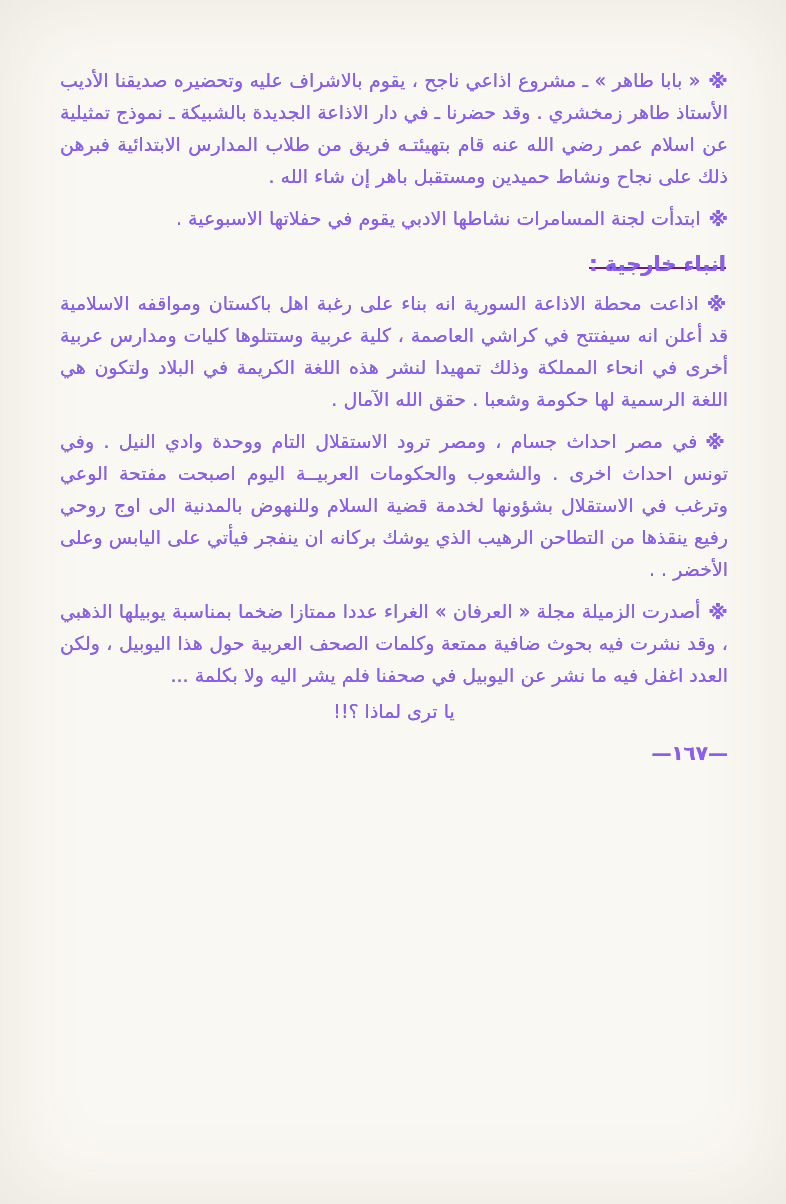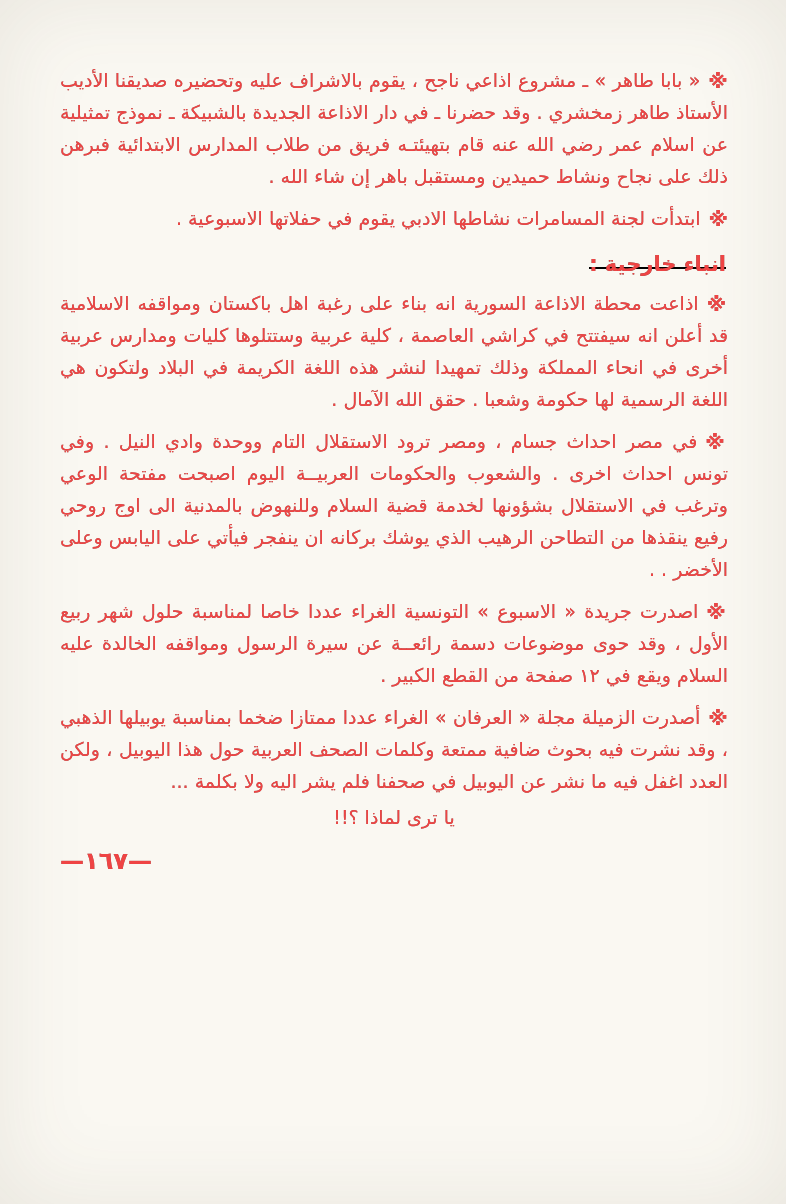--- a/index.html
+++ b/index.html
@@ -15,21 +15,21 @@
   }
   .page {
     position: relative;
     width: 786px;
     height: 1204px;
     box-sizing: border-box;
     background: #faf8f2;
     box-shadow: inset 0 0 90px rgba(90,80,60,0.10);
     padding: 64px 58px 0 60px;
     direction: rtl;
-    color: #ef4444;
+    color: #8b5cf6;
   }
   .para {
     margin: 0 0 10px 0;
     font-size: 19px;
     line-height: 32px;
     text-align: justify;
     text-shadow: 0 0 0.5px rgba(20,15,10,0.55);
   }
   .para .marker {
     font-weight: bold;
@@ -37,35 +37,35 @@
     margin-left: 8px;
     position: relative;
     top: 1px;
   }
   .heading {
     display: inline-block;
     font-size: 21px;
     font-weight: bold;
     margin: 20px 2px 18px 0;
     padding-bottom: 3px;
-    border-bottom: 2px solid #000000;
+    border-bottom: 2px solid #701a75;
     text-shadow: 0 0 0.6px rgba(20,15,10,0.7);
   }
   .heading-row { line-height: 0; }
   .tail-line {
     font-size: 19px;
     line-height: 32px;
     text-align: center;
     margin: -6px 0 0 0;
     text-shadow: 0 0 0.5px rgba(20,15,10,0.55);
   }
   .page-number {
     margin-top: 14px;
-    text-align: left;
-    font-size: 24px;
+    text-align: right;
+    font-size: 20px;
     font-weight: bold;
     text-shadow: 0 0 0.5px rgba(20,15,10,0.55);
   }
 </style>
 </head>
 <body>
 
 <div class="page">
 
   <p class="para">
@@ -82,23 +82,20 @@
 
 
   <p class="para">
     <span class="marker">※</span><span>اذاعت محطة الاذاعة السورية انه بناء على رغبة اهل باكستان ومواقفه الاسلامية قد أعلن انه سيفتتح في كراشي العاصمة ، كلية عربية وستتلوها كليات ومدارس عربية أخرى في انحاء المملكة وذلك تمهيدا لنشر هذه اللغة الكريمة في البلاد ولتكون هي اللغة الرسمية لها حكومة وشعبا . حقق الله الآمال .</span>
   </p>
 
   <p class="para">
     <span class="marker">※</span><span>في مصر احداث جسام ، ومصر ترود الاستقلال التام ووحدة وادي النيل . وفي تونس احداث اخرى . والشعوب والحكومات العربيــة اليوم اصبحت مفتحة الوعي وترغب في الاستقلال بشؤونها لخدمة قضية السلام وللنهوض بالمدنية الى اوج روحي رفيع ينقذها من التطاحن الرهيب الذي يوشك بركانه ان ينفجر فيأتي على اليابس وعلى الأخضر . .</span>
   </p>
 
-  <p class="para">
-    <span class="marker">※</span><span>اصدرت جريدة « الاسبوع » التونسية الغراء عددا خاصا لمناسبة حلول شهر ربيع الأول ، وقد حوى موضوعات دسمة رائعــة عن سيرة الرسول ومواقفه الخالدة عليه السلام ويقع في ١٢ صفحة من القطع الكبير .</span>
-  </p>
 
   <p class="para">
     <span class="marker">※</span><span>أصدرت الزميلة مجلة « العرفان » الغراء عددا ممتازا ضخما بمناسبة يوبيلها الذهبي ، وقد نشرت فيه بحوث ضافية ممتعة وكلمات الصحف العربية حول هذا اليوبيل ، ولكن العدد اغفل فيه ما نشر عن اليوبيل في صحفنا فلم يشر اليه ولا بكلمة ...</span>
   </p>
 
   <div class="tail-line">يا ترى لماذا ؟!!</div>
 
   <div class="page-number">—١٦٧—</div>
 
 </div>

